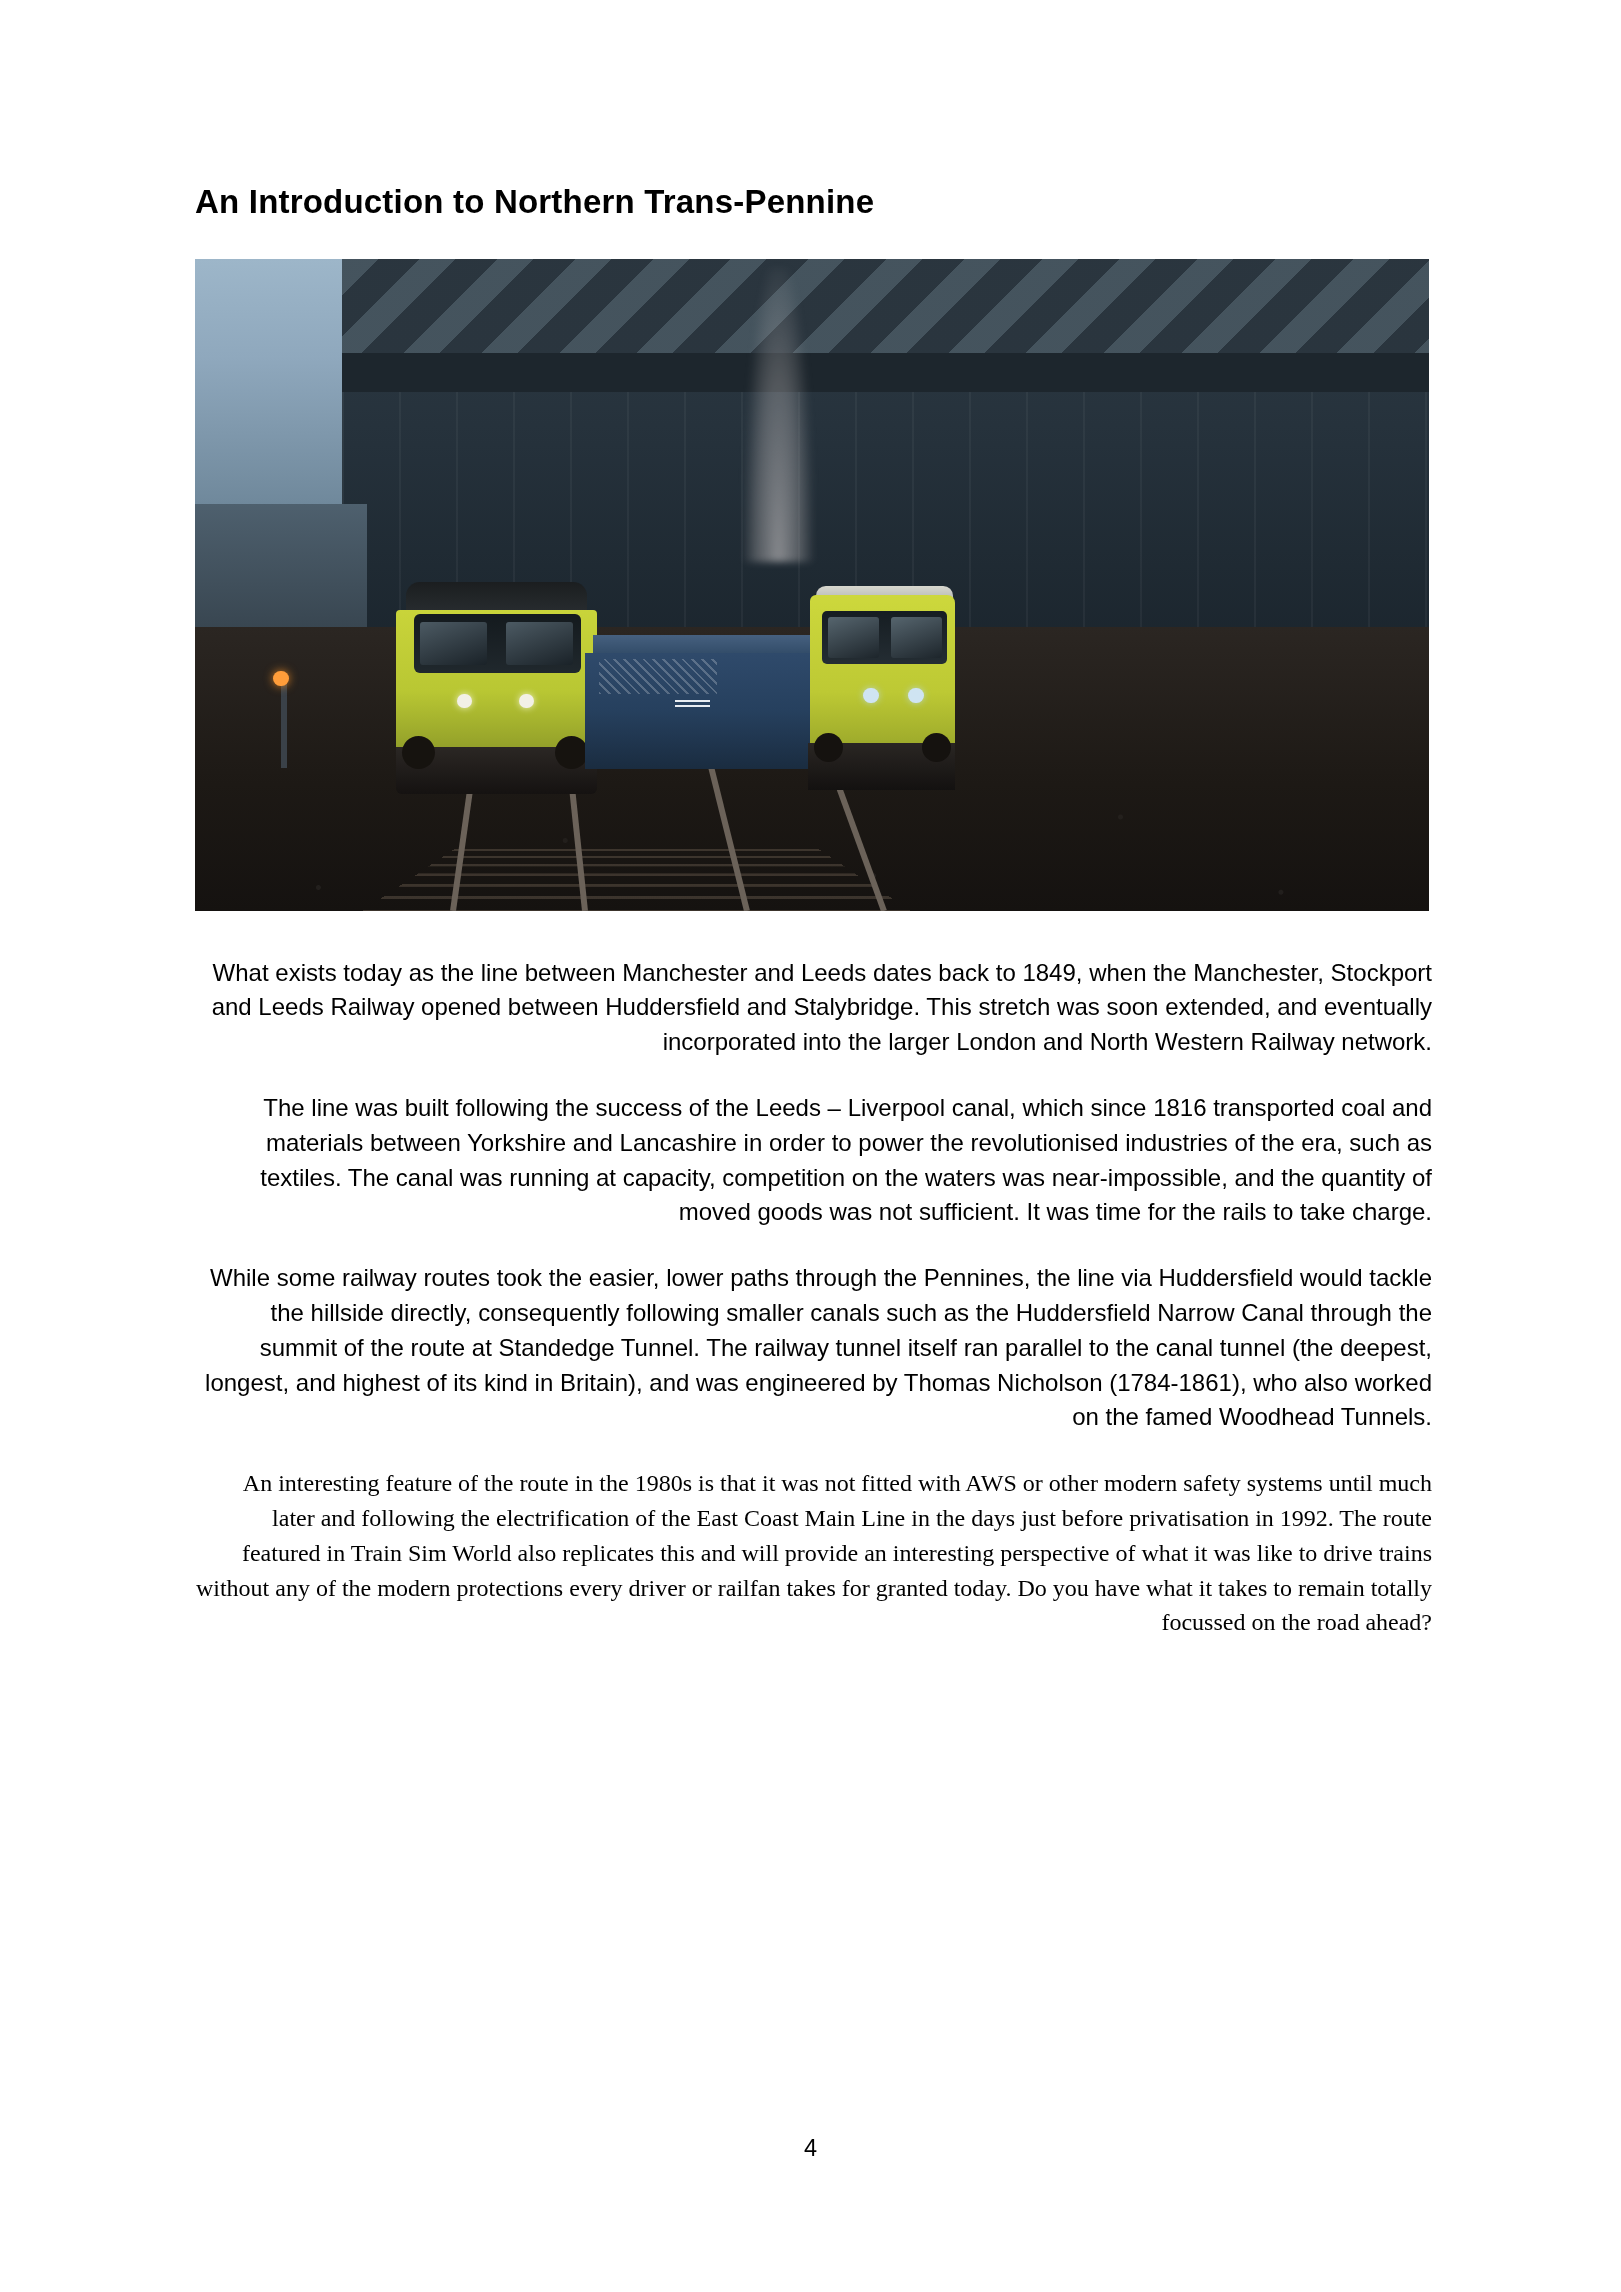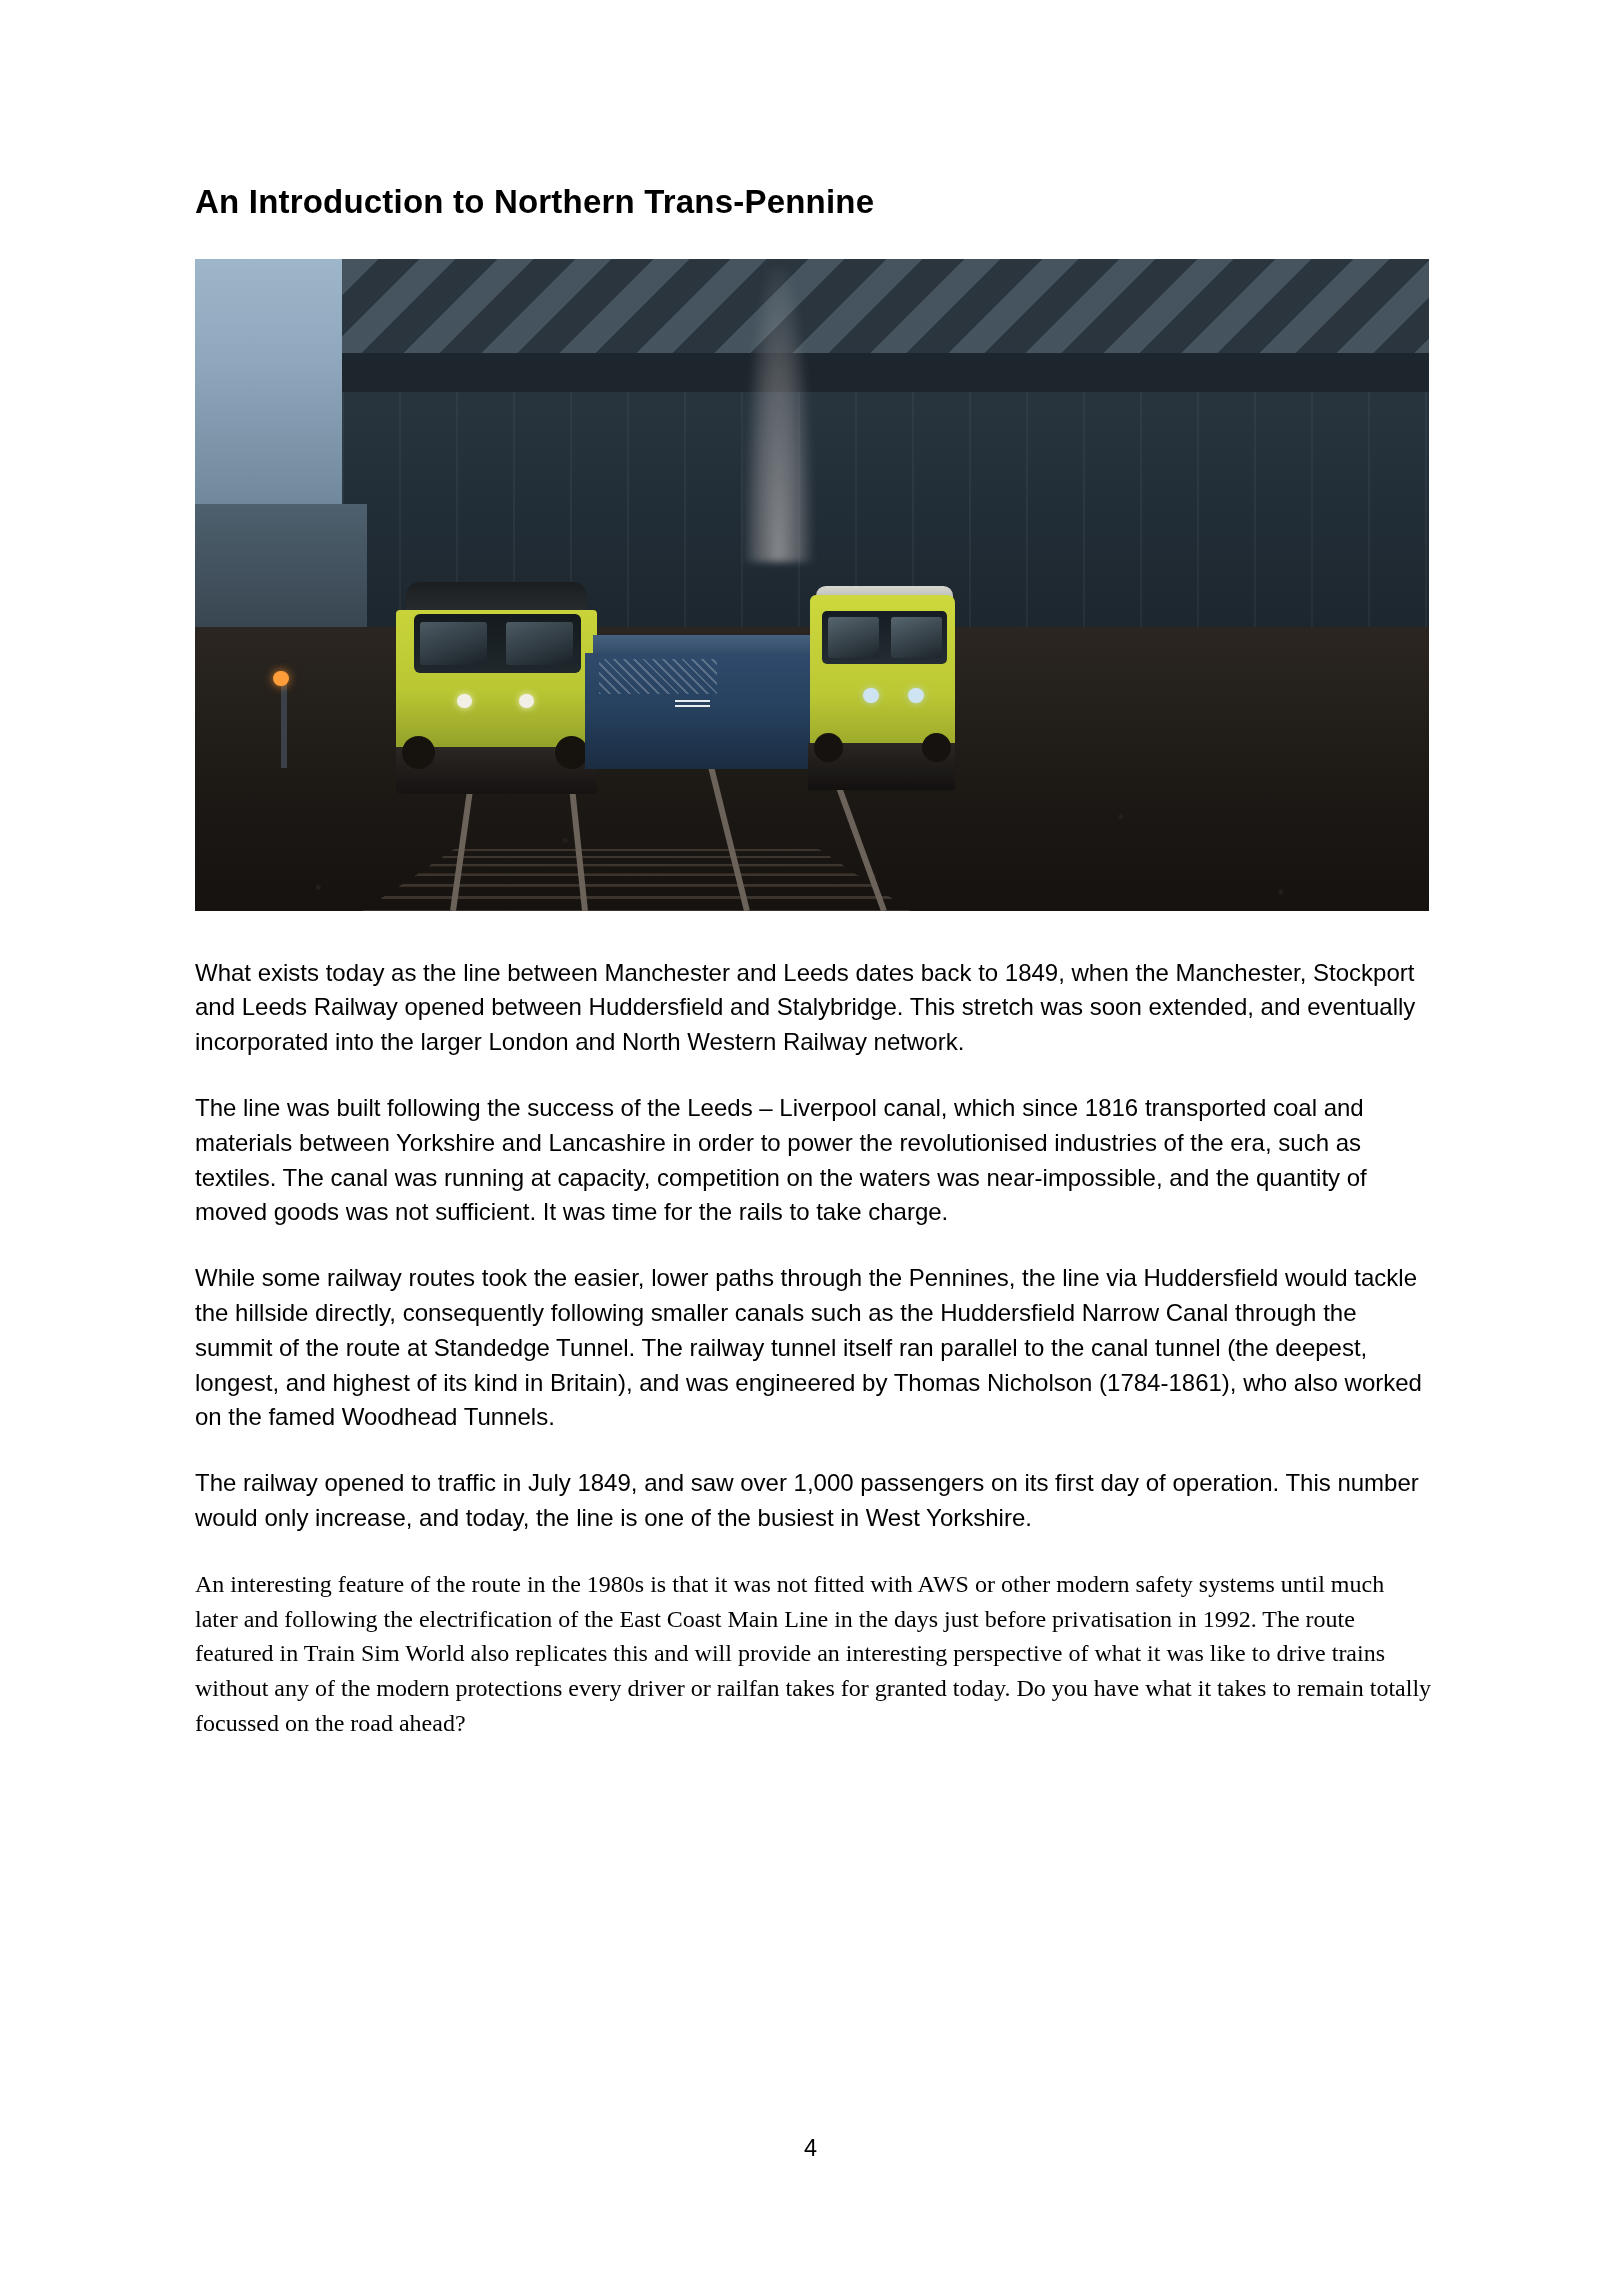--- a/index.html
+++ b/index.html
@@ -278,21 +278,21 @@
     position: absolute; left: 78px; top: 412px; width: 15.7px; height: 15.7px;
     border-radius: 50%; background: #ff9d3a; box-shadow: 0 0 9.8px rgba(255,150,40,0.8);
   }
 
   
   p.body-par {
     font-size: 24px;
     line-height: 1.45;
     margin: 0 0 31px 0;
     color: #000;
-    text-align: left;
+    text-align: right;
   }
   p.body-par:last-child { margin-bottom: 0; font-family: Liberation Serif, serif; }
 
   .page-number {
     position: absolute;
     left: 0;
     top: 2135px;
     width: 100%;
     text-align: center;
     font-size: 23.5px;
@@ -358,20 +358,19 @@
         <div class="cskirt"></div>
         <div class="cbuf cb1"></div>
         <div class="cbuf cb2"></div>
       </div>
     </div>
 
     <div>
       <p class="body-par">What exists today as the line between Manchester and Leeds dates back to 1849, when the Manchester, Stockport and Leeds Railway opened between Huddersfield and Stalybridge. This stretch was soon extended, and eventually incorporated into the larger London and North Western Railway network.</p>
       <p class="body-par">The line was built following the success of the Leeds – Liverpool canal, which since 1816 transported coal and materials between Yorkshire and Lancashire in order to power the revolutionised industries of the era, such as textiles. The canal was running at capacity, competition on the waters was near-impossible, and the quantity of moved goods was not sufficient. It was time for the rails to take charge.</p>
       <p class="body-par">While some railway routes took the easier, lower paths through the Pennines, the line via Huddersfield would tackle the hillside directly, consequently following smaller canals such as the Huddersfield Narrow Canal through the summit of the route at Standedge Tunnel. The railway tunnel itself ran parallel to the canal tunnel (the deepest, longest, and highest of its kind in Britain), and was engineered by Thomas Nicholson (1784-1861), who also worked on the famed Woodhead Tunnels.</p>
-      <p class="body-par">The railway opened to traffic in July 1849, and saw over 1,000 passengers on its first day of operation. This number would only increase, and today, the line is one of the busiest in West Yorkshire.</p>
       <p class="body-par">An interesting feature of the route in the 1980s is that it was not fitted with AWS or other modern safety systems until much later and following the electrification of the East Coast Main Line in the days just before privatisation in 1992. The route featured in Train Sim World also replicates this and will provide an interesting perspective of what it was like to drive trains without any of the modern protections every driver or railfan takes for granted today. Do you have what it takes to remain totally focussed on the road ahead?</p>
     </div>
   </div>
 
   <div class="page-number">4</div>
 </div>
 
 
 </body></html>

